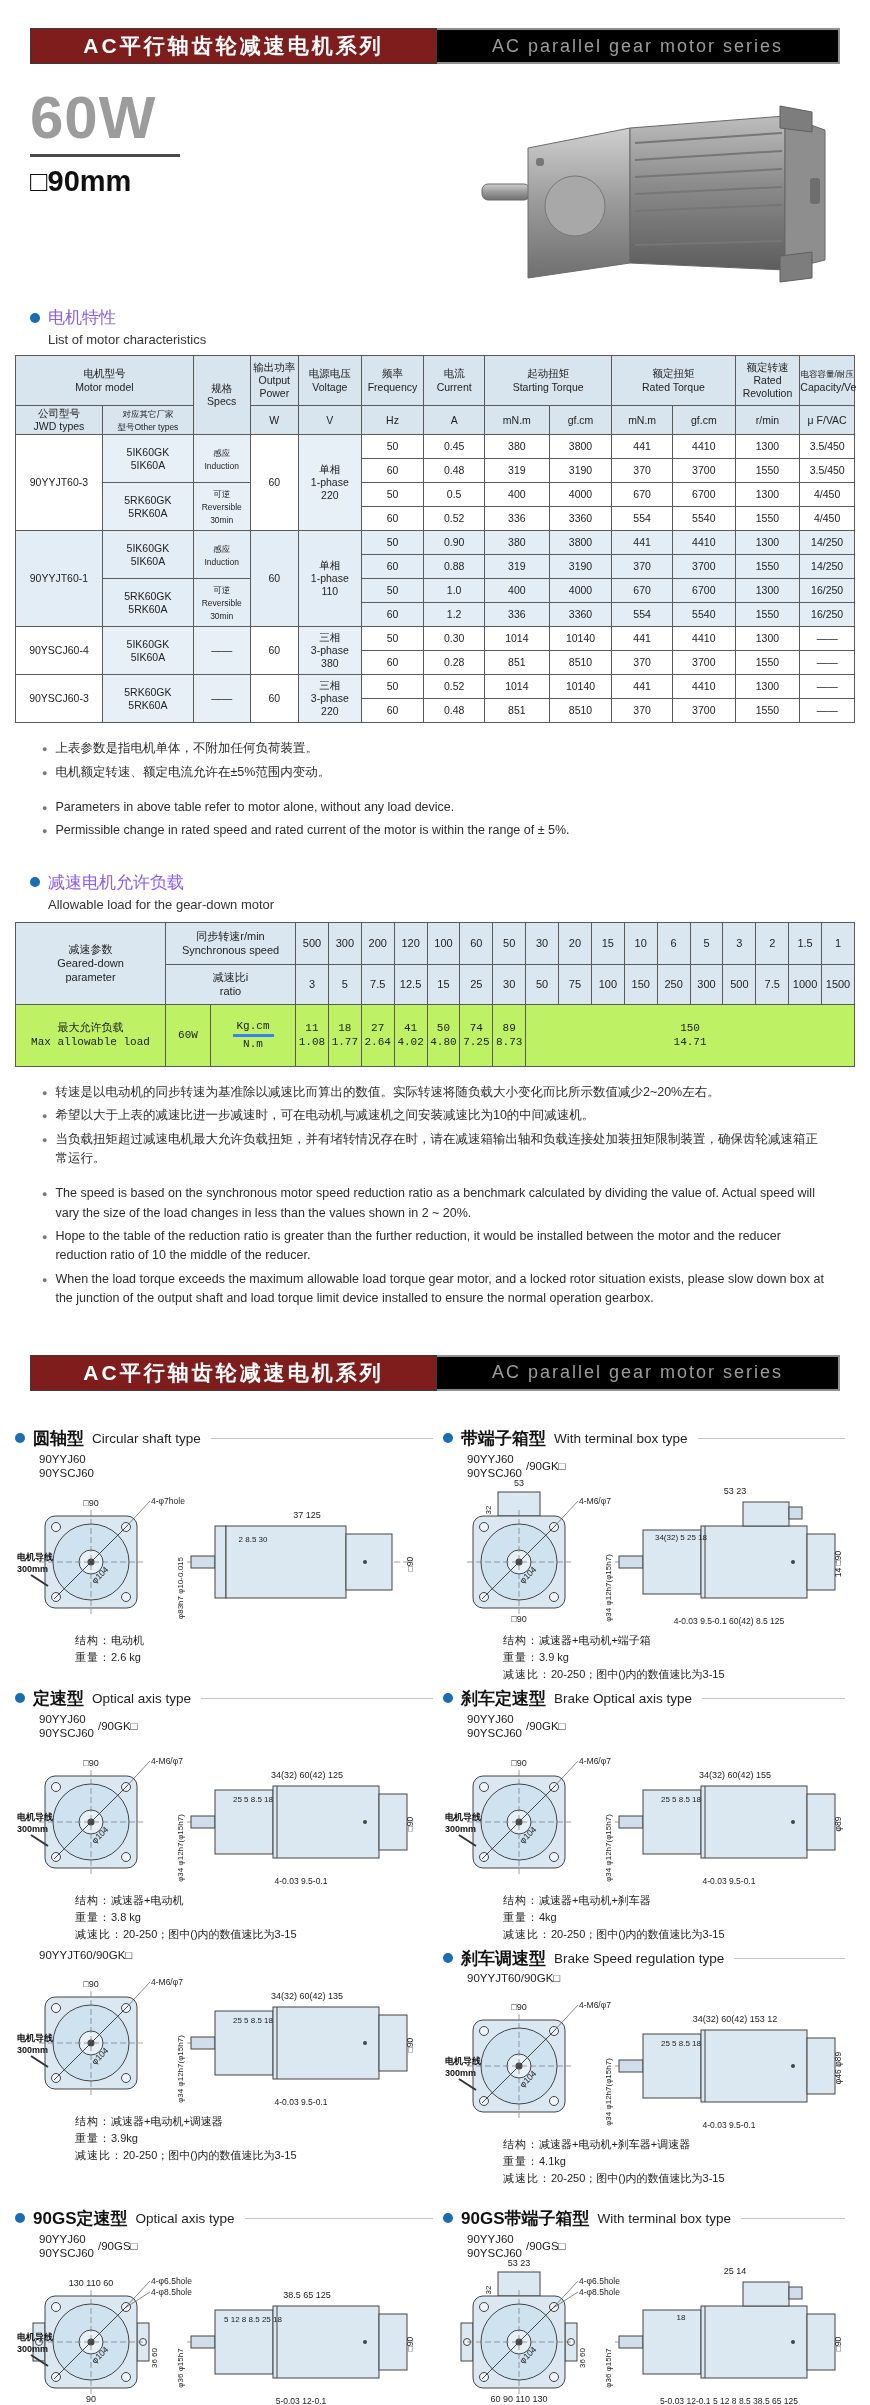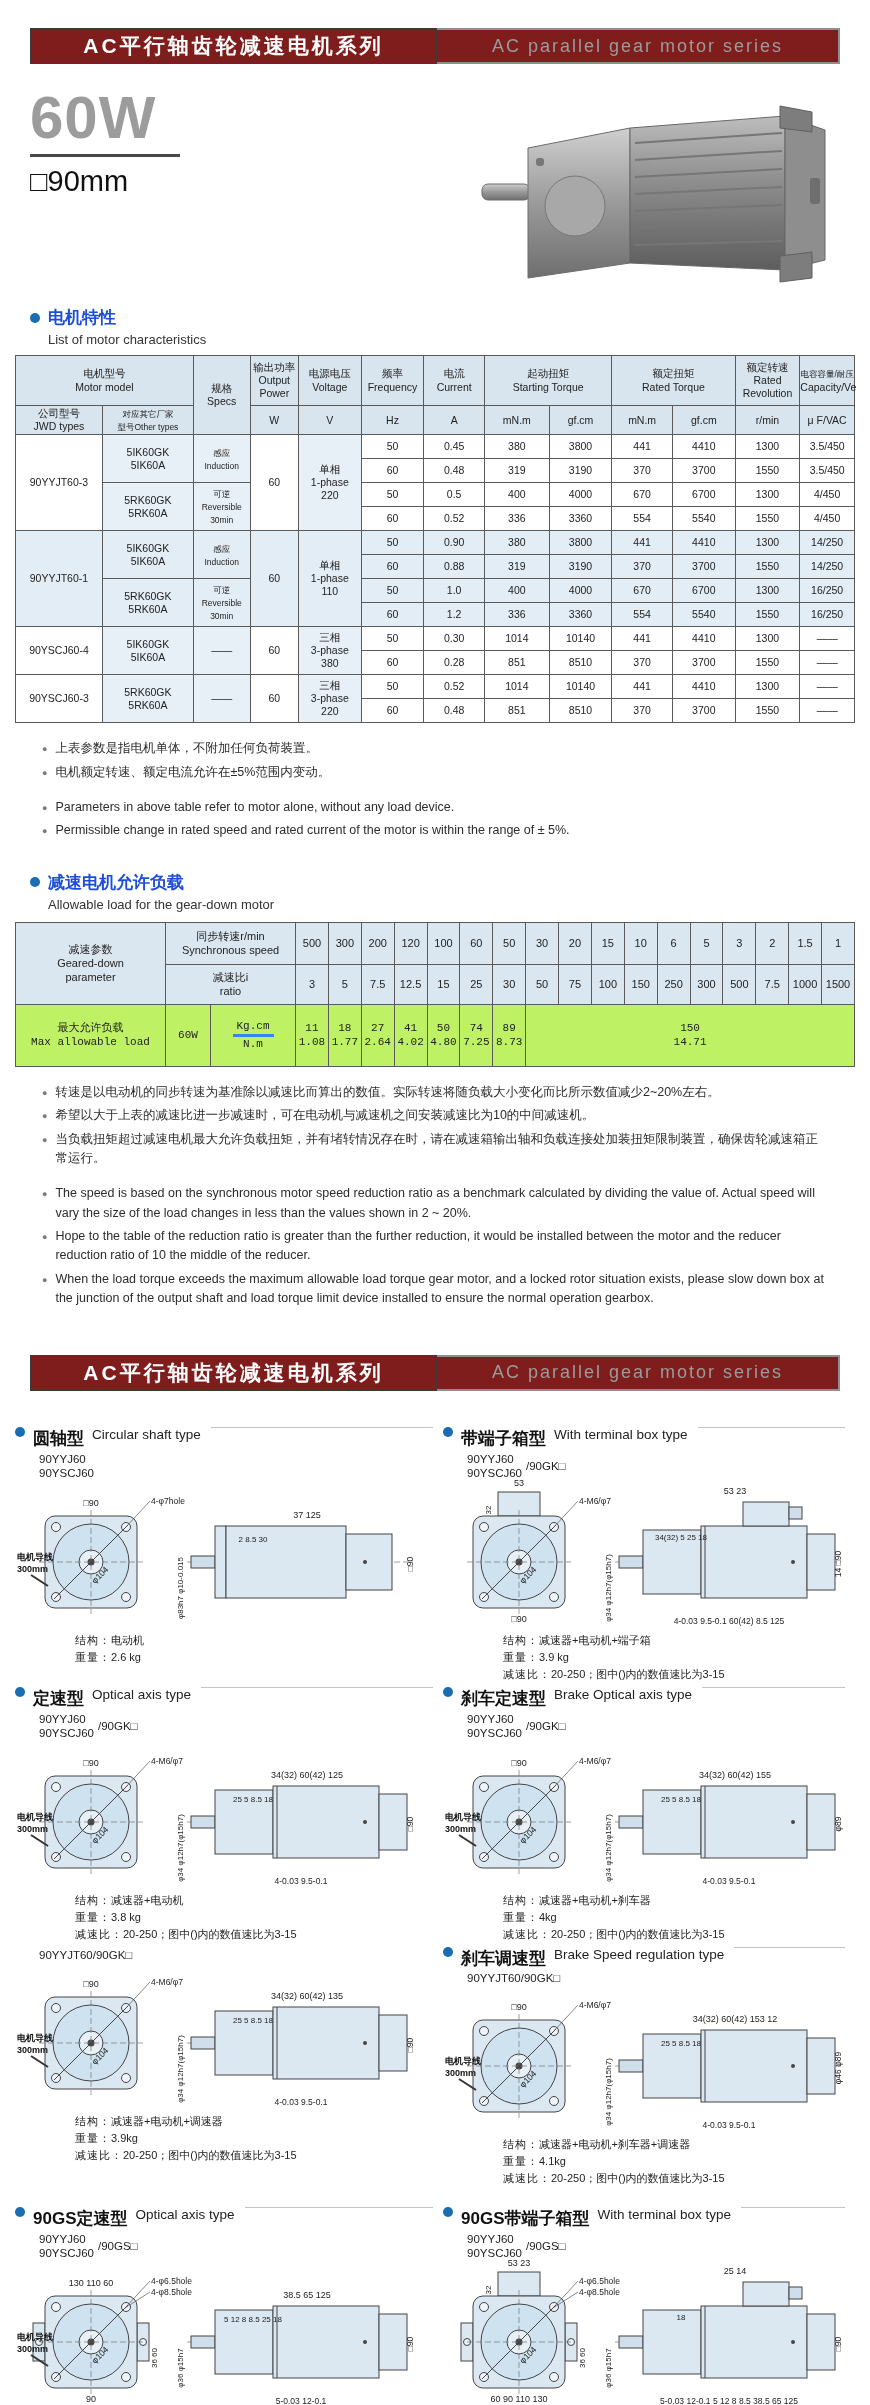--- a/index.html
+++ b/index.html
@@ -4,32 +4,32 @@
 <style>
   html,body{margin:0;padding:0;}
   body{width:870px;height:2405px;background:#fff;overflow:hidden;position:relative;
        font-family:"Liberation Sans","DejaVu Sans",sans-serif;color:#222;}
   .page{padding-top:28px;}
   
   .header-bar{display:flex;margin:0 30px;height:36px;}
   .header-black{background:#7f1d1d;color:#fff;width:405px;display:flex;align-items:center;justify-content:center;
        font-size:21px;font-weight:bold;letter-spacing:3px;border:1px solid #3a3a3a;}
   .header-gray{flex:1;border:2px solid #8f8f8f;border-left:none;color:#9b9b9b;display:flex;align-items:center;
-       justify-content:center;font-size:18px;letter-spacing:2px;background:#7f1d1d;}
+       justify-content:center;font-size:18px;letter-spacing:2px;background:#000000;}
   
   .hero{position:relative;height:208px;margin:0 30px;}
   .power{font-size:60px;font-weight:bold;color:#9c9c9c;line-height:1;margin-top:24px;letter-spacing:1px;}
   .power-line{width:150px;height:3px;background:#4a4a4a;margin:6px 0 8px;}
-  .frame{font-size:29px;font-weight:normal;color:#101010;}
+  .frame{font-size:29px;font-weight:bold;color:#101010;}
   .motor-photo{position:absolute;top:0px;right:-10px;}
   
   .sec-title{margin:10px 30px 0;}
   .sec-title .row{display:flex;align-items:center;}
   .dot{width:10px;height:10px;border-radius:50%;background:#1a6db3;margin-right:8px;flex:none;}
-  .sec-title .zh{font-size:17px;font-weight:bold;color:#1d4ed8;}
+  .sec-title .zh{font-size:17px;font-weight:normal;color:#8b5cf6;}
   .sec-sub{font-size:13px;color:#333;margin:3px 0 0 18px;}
   
   table{border-collapse:collapse;}
   #motor-table{width:840px;margin:8px auto 0;table-layout:fixed;font-size:10.5px;text-align:center;}
   #motor-table td,#motor-table th{border:1px solid #5a5a5a;padding:1px 0;line-height:1.25;vertical-align:middle;}
   #motor-table thead td{background:#d8e4ee;font-size:10.5px;}
   #motor-table .u{height:22px;padding-left:30px;}
   #motor-table tbody td{height:21px;background:#fff;}
   #motor-table td.tint{background:#e8f0f7;}
   #motor-table tr.shade td{background:#e3edf5;}
@@ -43,21 +43,21 @@
   #load-table .r3{height:62px;background:#bef264;font-family:Liberation Mono, monospace;}
   .frac-top{display:inline-block;border-bottom:3px solid #3b82f6;padding:0 4px 1px;}
   
   .notes{margin:16px 42px 0;}
   .note-line{display:flex;font-size:12.5px;color:#2c2c2c;line-height:1.55;margin-bottom:4px;}
   .note-line .b{color:#7a7a7a;font-size:9px;margin:4px 8px 0 0;flex:none;}
   .notes .gap{height:12px;}
   
   .sections{display:grid;grid-template-columns:418px 402px;column-gap:10px;margin:36px 15px 0;grid-auto-rows:260px;}
   .sec-block{overflow:hidden;}
-  .sec-head{display:flex;align-items:flex-start;}
+  .sec-head{display:flex;align-items:center;}
   .sec-head .zh{font-size:17px;font-weight:bold;color:#111;}
   .sec-head .en{font-size:13.5px;color:#222;margin-left:8px;white-space:nowrap;}
   .sec-head .rule{flex:1;height:1px;background:#c4c4c4;margin-left:10px;}
   .models{margin:2px 0 0 24px;font-size:11.5px;color:#222;display:flex;align-items:center;}
   .models .stack div{line-height:1.25;}
   .models .suffix{margin-left:4px;}
   .draw{margin-left:0px;}
   .spec-lines{margin-left:60px;font-size:11px;color:#222;line-height:1.55;}
   .spec-lines .lbl{letter-spacing:1px;}
   svg text{font-family:"Liberation Sans","DejaVu Sans",sans-serif;}

